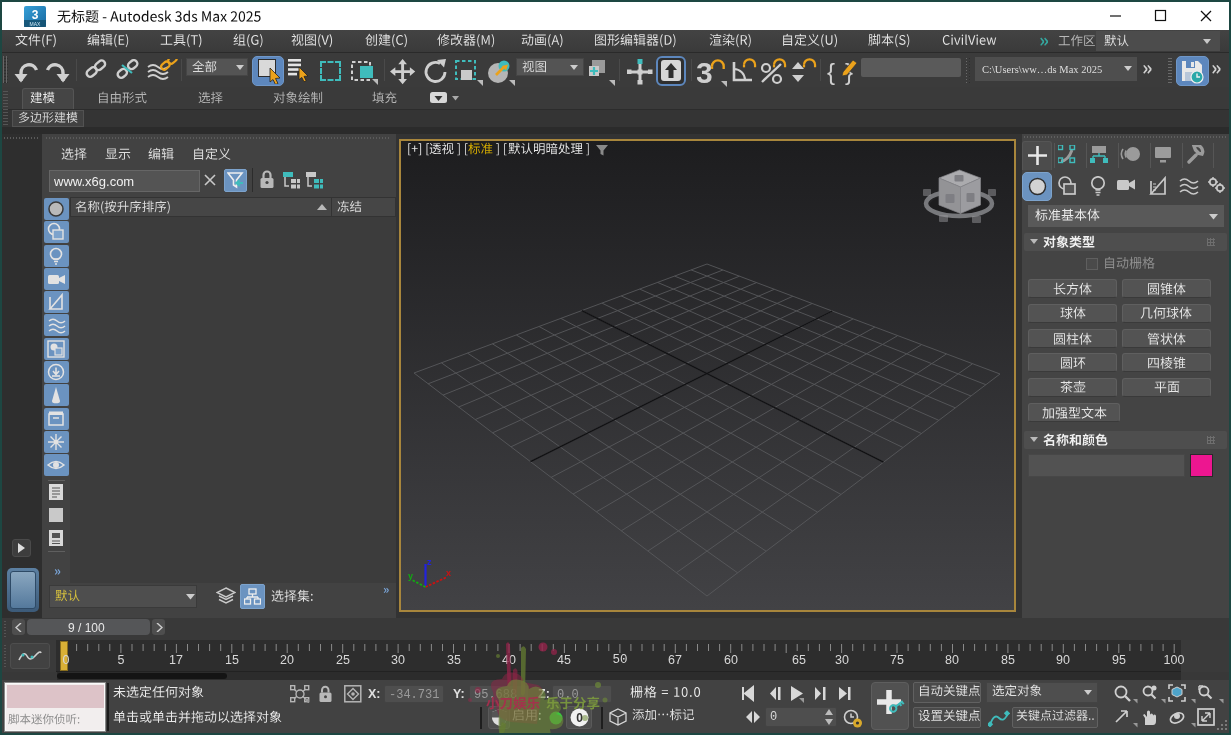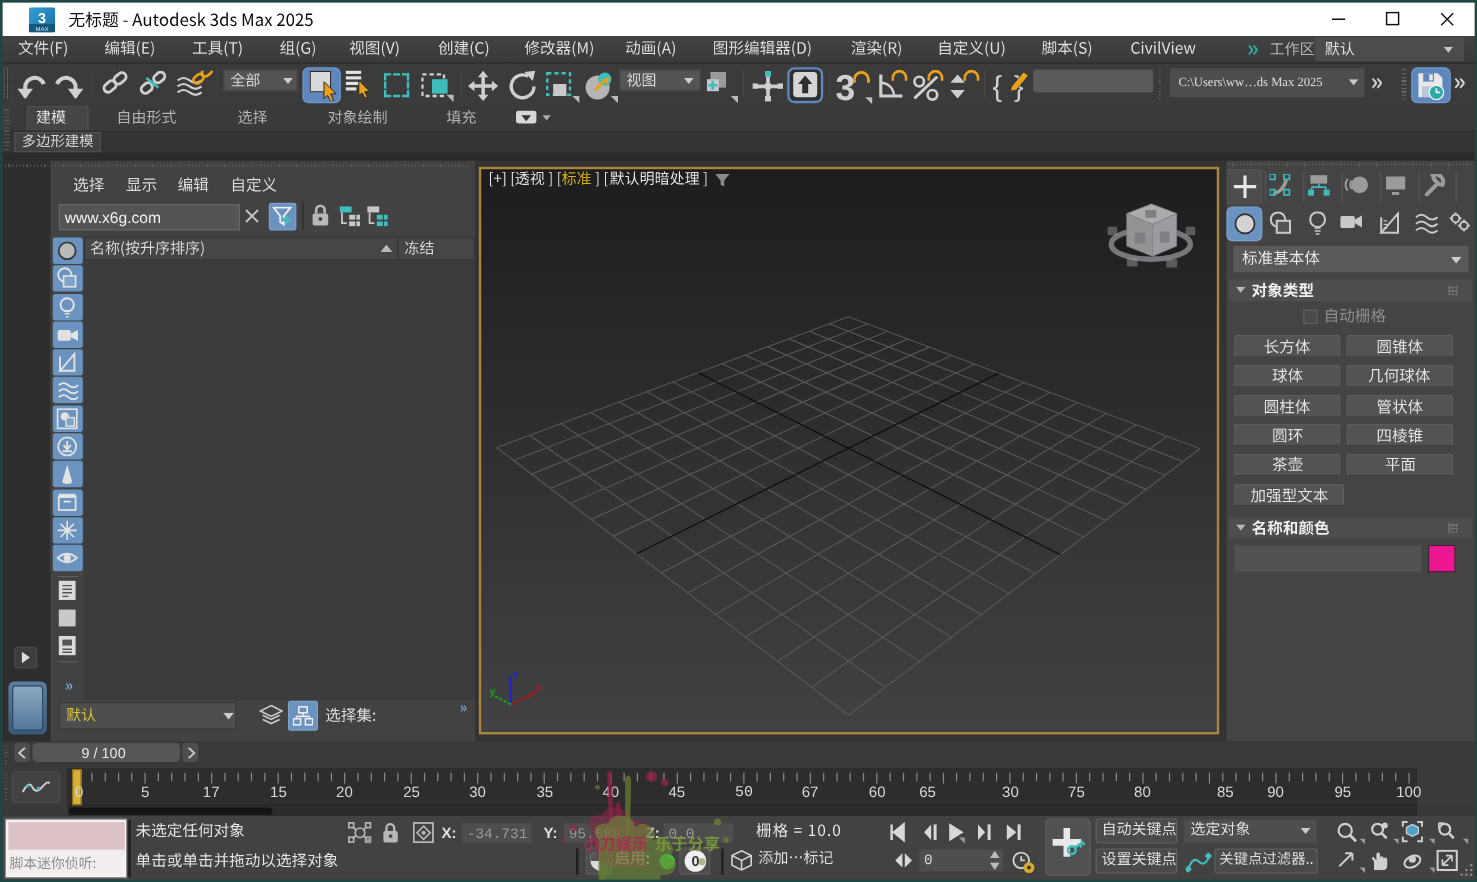--- a/index.html
+++ b/index.html
@@ -813,25 +813,25 @@
 <div style="position:absolute;left:212px;top:653px;width:40px;text-align:center;font-family:'Liberation Sans';font-size:12.5px;color:#d8d8d8">15</div>
 <div style="position:absolute;left:267px;top:653px;width:40px;text-align:center;font-family:'Liberation Sans';font-size:12.5px;color:#d8d8d8">20</div>
 <div style="position:absolute;left:323px;top:653px;width:40px;text-align:center;font-family:'Liberation Sans';font-size:12.5px;color:#d8d8d8">25</div>
 <div style="position:absolute;left:378px;top:653px;width:40px;text-align:center;font-family:'Liberation Sans';font-size:12.5px;color:#d8d8d8">30</div>
 <div style="position:absolute;left:434px;top:653px;width:40px;text-align:center;font-family:'Liberation Sans';font-size:12.5px;color:#d8d8d8">35</div>
 <div style="position:absolute;left:489px;top:653px;width:40px;text-align:center;font-family:'Liberation Sans';font-size:12.5px;color:#d8d8d8">40</div>
 <div style="position:absolute;left:544px;top:653px;width:40px;text-align:center;font-family:'Liberation Sans';font-size:12.5px;color:#d8d8d8">45</div>
 <div style="position:absolute;left:600px;top:653px;width:40px;text-align:center;font-family:Liberation Mono, monospace;font-size:12.5px;color:#d8d8d8">50</div>
 <div style="position:absolute;left:655px;top:653px;width:40px;text-align:center;font-family:'Liberation Sans';font-size:12.5px;color:#d8d8d8">67</div>
 <div style="position:absolute;left:711px;top:653px;width:40px;text-align:center;font-family:'Liberation Sans';font-size:12.5px;color:#d8d8d8">60</div>
-<div style="position:absolute;left:766px;top:653px;width:40px;text-align:left;font-family:'Liberation Sans';font-size:12.5px;color:#d8d8d8">65</div>
+<div style="position:absolute;left:766px;top:653px;width:40px;text-align:right;font-family:'Liberation Sans';font-size:12.5px;color:#d8d8d8">65</div>
 <div style="position:absolute;left:822px;top:653px;width:40px;text-align:center;font-family:'Liberation Sans';font-size:12.5px;color:#d8d8d8">30</div>
 <div style="position:absolute;left:877px;top:653px;width:40px;text-align:center;font-family:'Liberation Sans';font-size:12.5px;color:#d8d8d8">75</div>
 <div style="position:absolute;left:932px;top:653px;width:40px;text-align:center;font-family:'Liberation Sans';font-size:12.5px;color:#d8d8d8">80</div>
-<div style="position:absolute;left:988px;top:653px;width:40px;text-align:right;font-family:'Liberation Sans';font-size:12.5px;color:#d8d8d8">85</div>
+<div style="position:absolute;left:988px;top:653px;width:40px;text-align:center;font-family:'Liberation Sans';font-size:12.5px;color:#d8d8d8">85</div>
 <div style="position:absolute;left:1043px;top:653px;width:40px;text-align:center;font-family:'Liberation Sans';font-size:12.5px;color:#d8d8d8">90</div>
 <div style="position:absolute;left:1099px;top:653px;width:40px;text-align:center;font-family:'Liberation Sans';font-size:12.5px;color:#d8d8d8">95</div>
 <div style="position:absolute;left:1154px;top:653px;width:40px;text-align:center;font-family:'Liberation Sans';font-size:12.5px;color:#d8d8d8">100</div>
 <div style="position:absolute;left:2px;top:672px;width:1227px;height:8px;background:#383838"></div>
 <div style="position:absolute;left:57px;top:672px;width:1124px;height:8px;background:#2c2c2c"></div>
 <div style="position:absolute;left:57px;top:673px;width:170px;height:6px;background:#141414;border-radius:3px"></div>
 <div style="position:absolute;left:2px;top:680px;width:1227px;height:53px;background:#424242"></div>
 <div style="position:absolute;left:5px;top:683px;width:100px;height:48px;background:#f2eeee;border:1.5px solid #fafafa;outline:1px solid #888"></div>
 <div style="position:absolute;left:6.5px;top:684.5px;width:97px;height:23px;background:#ddc3c8"></div>
 <svg style="position:absolute;left:8px;top:713px" width="72" height="15">

